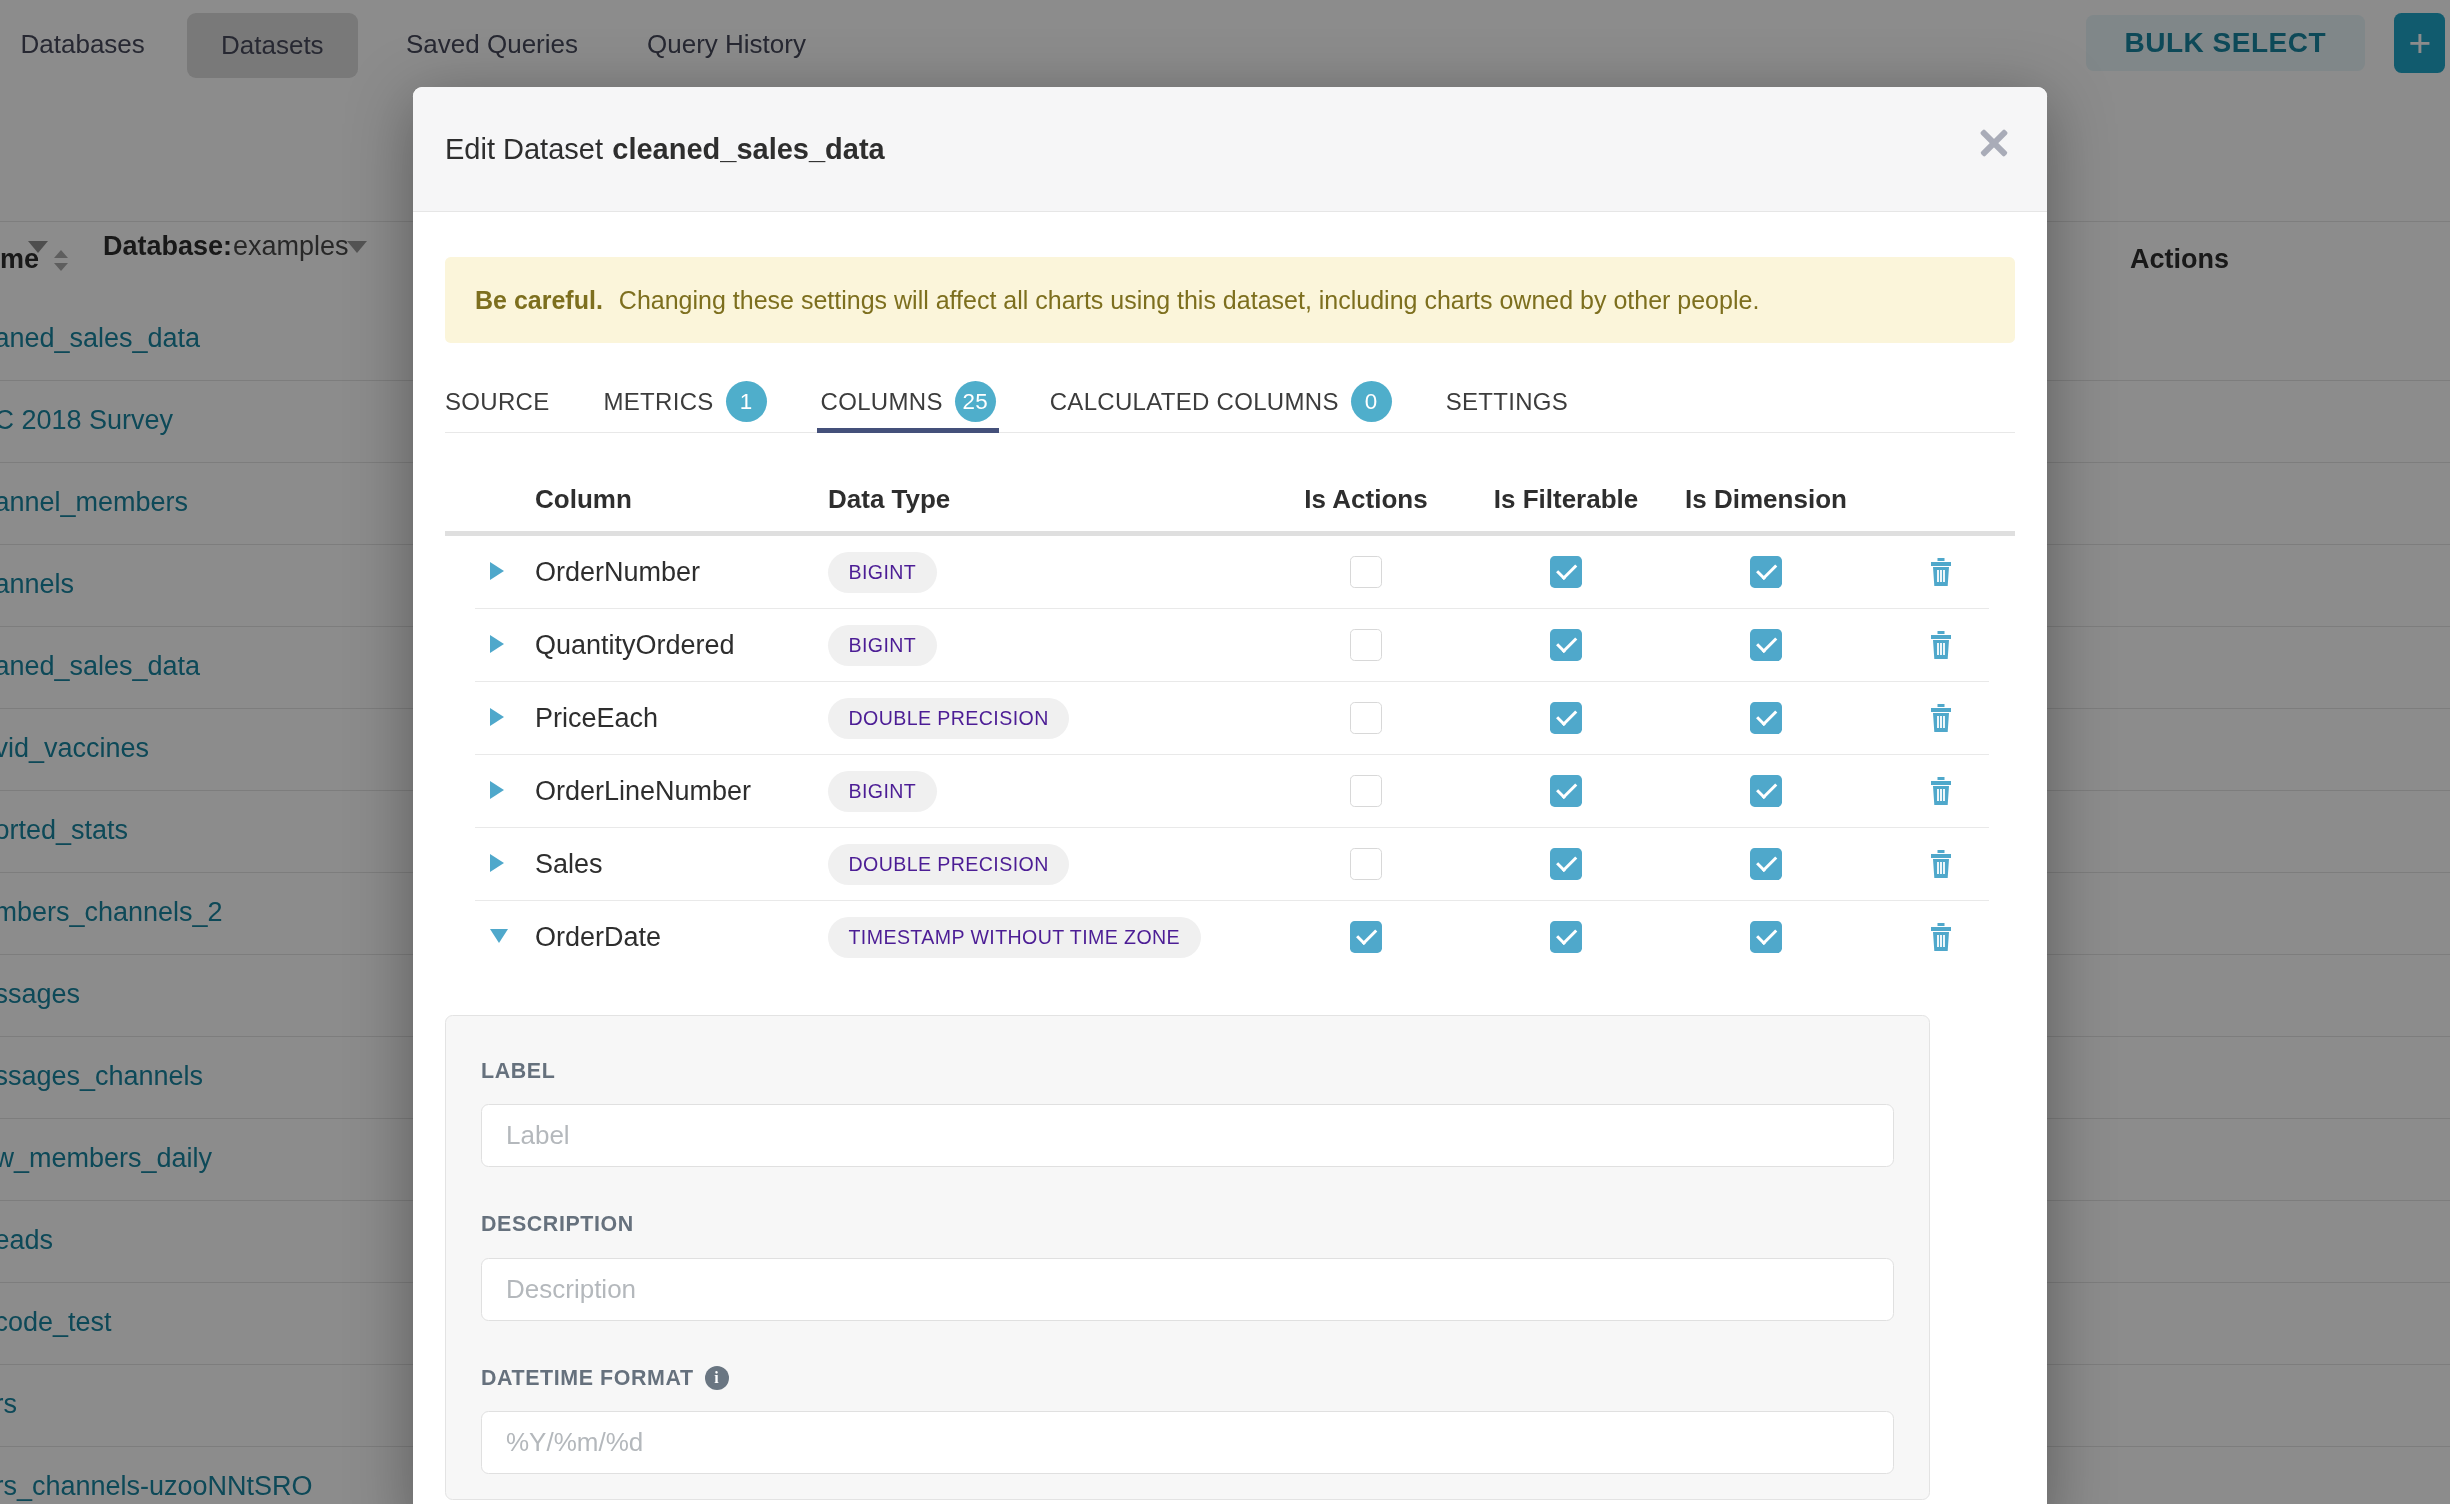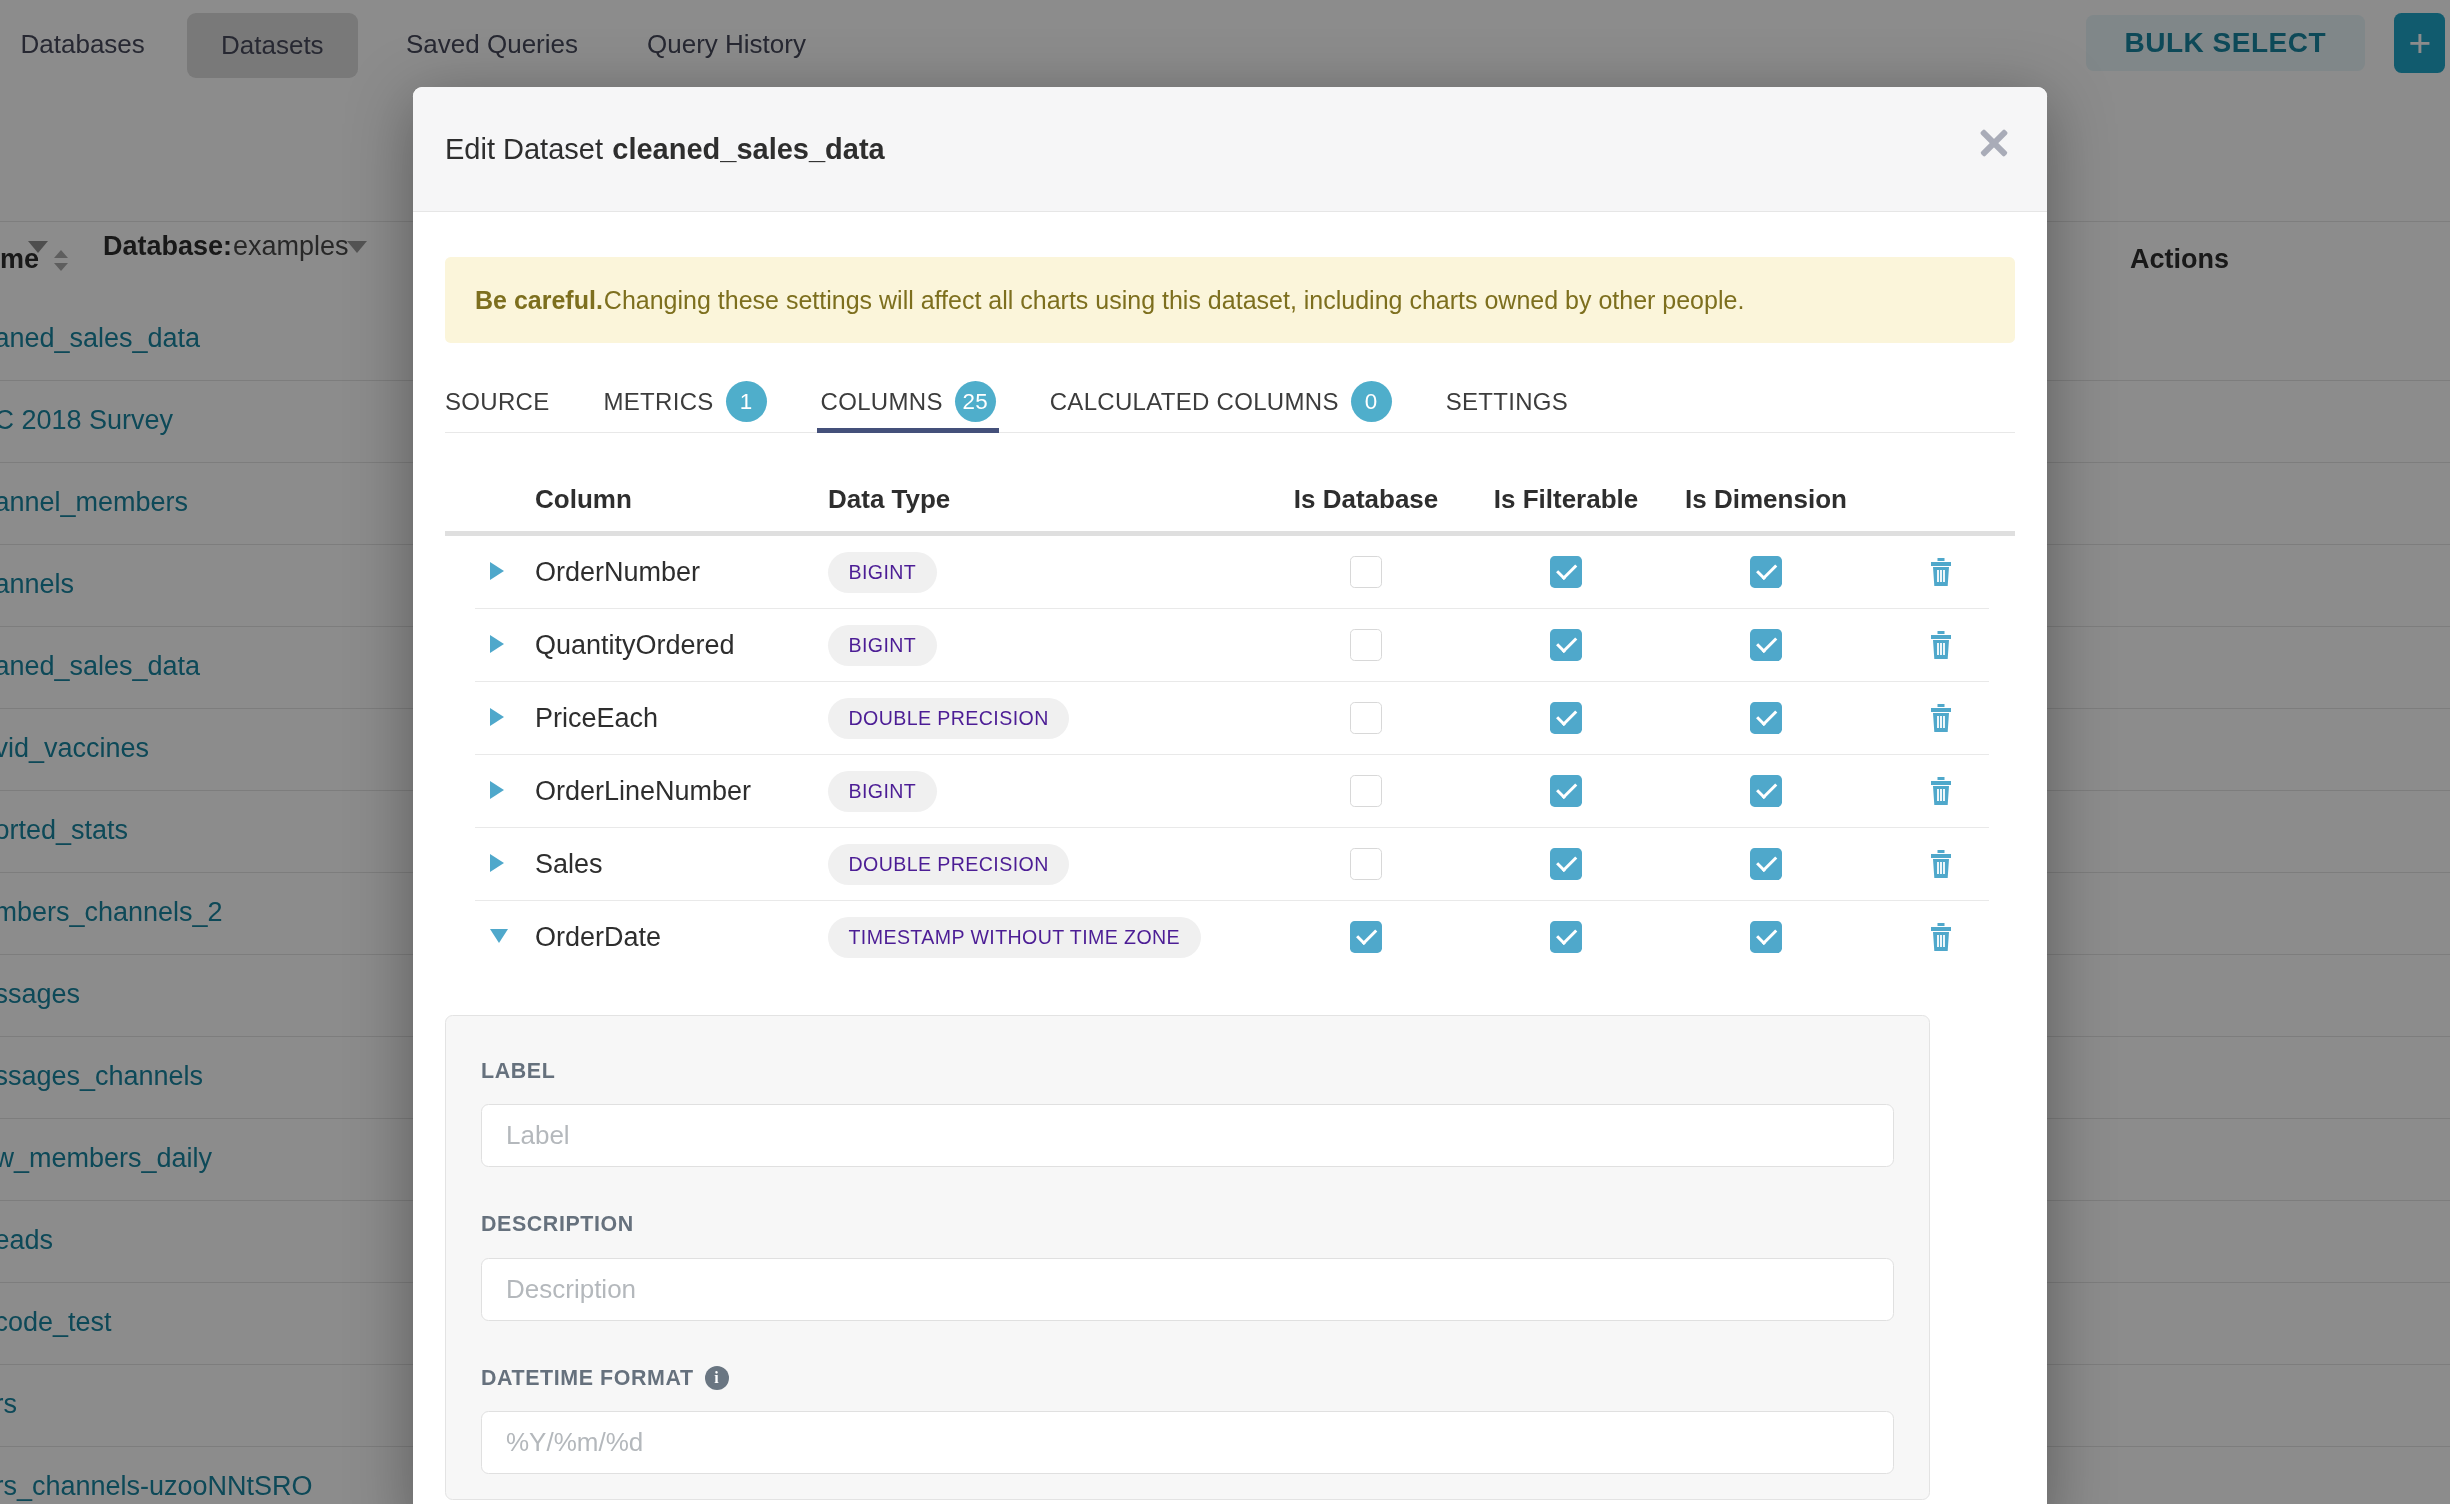--- a/index.html
+++ b/index.html
@@ -62,21 +62,21 @@
   .close-x { position:absolute; inset:0; }
   .close-x::before,.close-x::after { content:''; position:absolute; left:6.5px; top:20.5px; width:34px;
     height:5.6px; background:#A9ACB8; border-radius:1.9px; }
   .close-x::before { transform:rotate(45deg); }
   .close-x::after  { transform:rotate(-45deg); }
 
   .modal-body { padding:0 32px; position:relative; }
 
   .warning-banner { margin-top:45px; min-height:86px; background:#FBF5DA; border-radius:5.6px;
     display:flex; align-items:center; padding:0 30px; font-size:25px; color:#7D6F1E; }
-  .warning-banner b { margin-right:1px; }
+  .warning-banner b { margin-right:16px; }
 
   .tabs { margin-top:28px; height:62px; border-bottom:0.9px solid #E8E8E8; display:flex; align-items:center; }
   .tab { display:flex; align-items:center; gap:12px; margin-right:54px; font-size:24px; color:#3C3C3C;
     letter-spacing:0.3px; height:100%; position:relative; cursor:pointer; }
   .tab .badge { min-width:41px; height:41px; border-radius:20.5px; background:#4FAECB; color:#fff;
     font-size:22.4px; display:flex; align-items:center; justify-content:center; padding:0 5.6px; }
   .tab.active::after { content:''; position:absolute; left:-3.7px; right:-3.7px; bottom:-0.9px; height:4.7px;
     background:#44507A; }
 
   .cols-grid { display:grid; grid-template-columns:75px 308px 438px 200px 200px 200px 1fr; align-items:center; }
@@ -232,21 +232,21 @@
       </div>
       <div class="tab">
         <span>SETTINGS</span>
       </div>
     </div>
 
     <div class="cols-grid cols-header">
       <div></div>
       <div class="h-col">Column</div>
       <div>Data Type</div>
-      <div class="h-center">Is Database</div>
+      <div class="h-center">Is Actions</div>
       <div class="h-center">Is Filterable</div>
       <div class="h-center">Is Dimension</div>
       <div></div>
     </div>
     <div class="cols-divider"></div>
 
     <div class="cols-grid col-row with-sep">
       <div class="cell-caret"><span class="tri-right"></span></div>
       <div class="cell-name">OrderNumber</div>
       <div><span class="type-pill">BIGINT</span></div>

